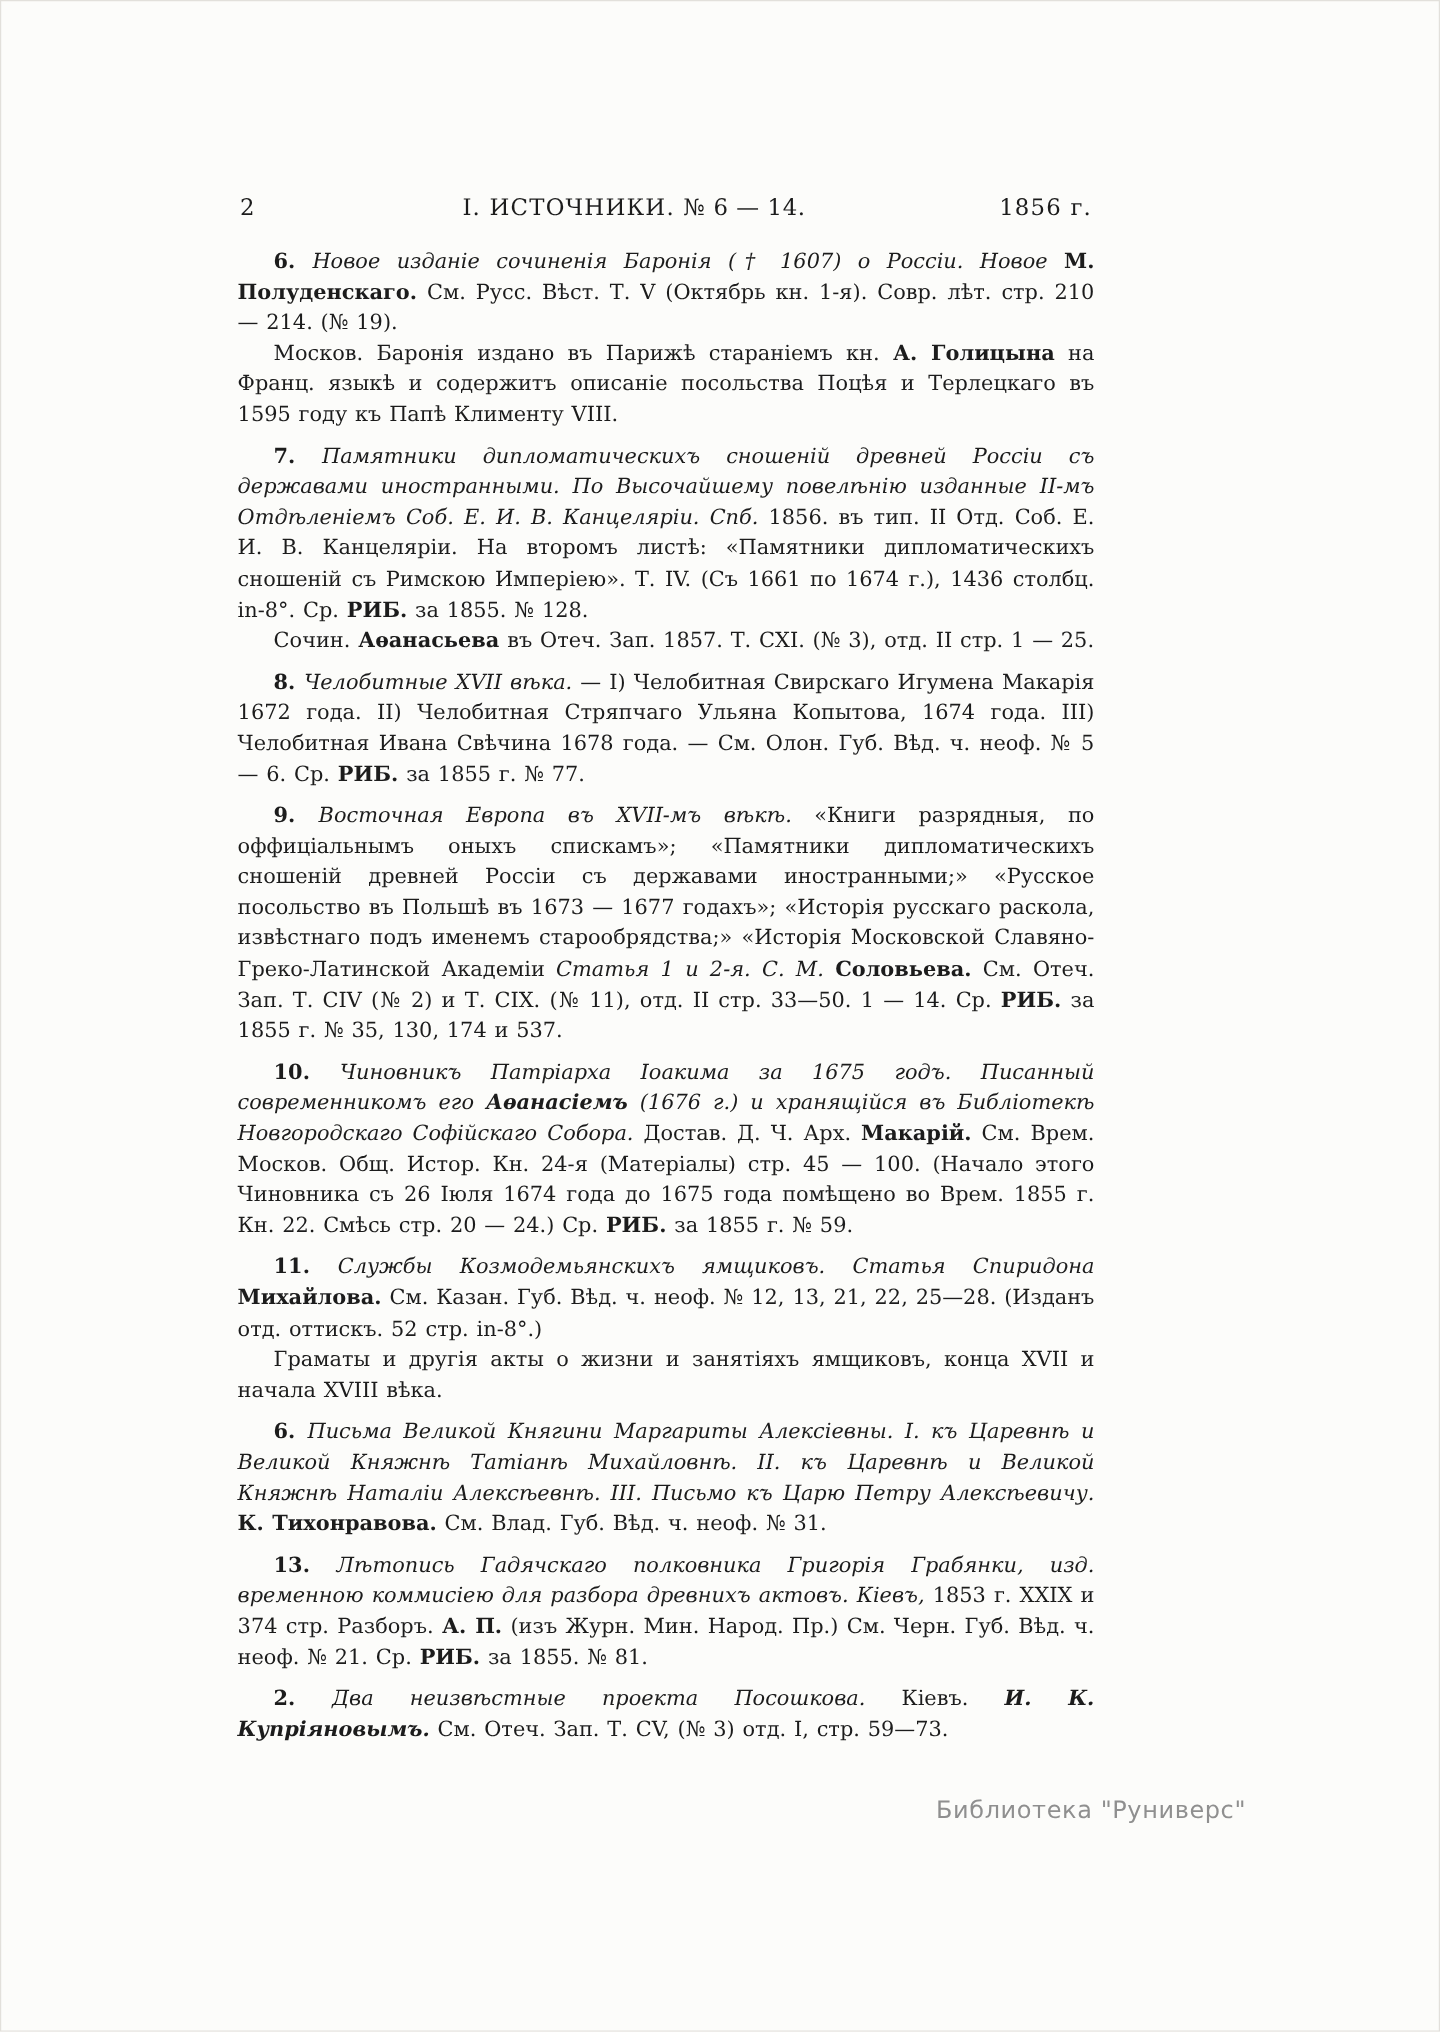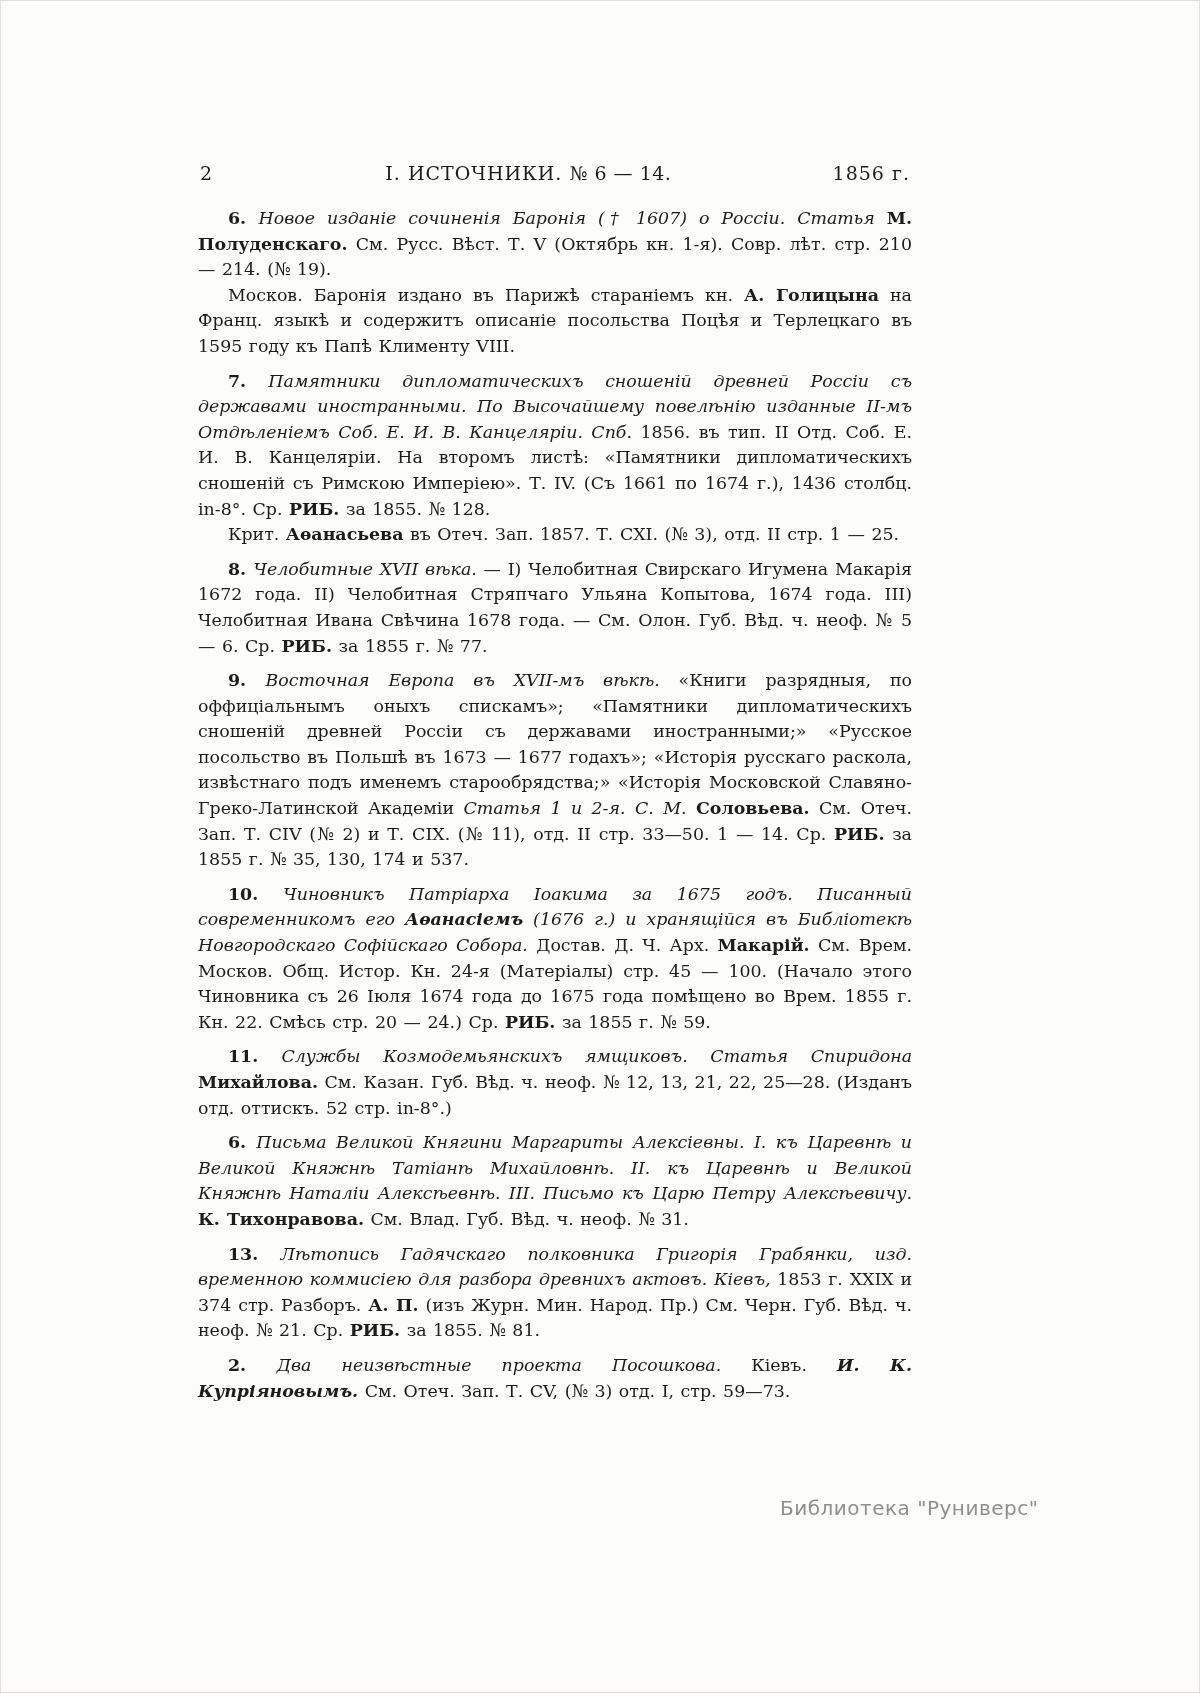--- a/index.html
+++ b/index.html
@@ -60,27 +60,28 @@
 <body>
 
 <div class="page">
   <div class="text-block">
     <div class="page-header">
       <span class="header-num">2</span>
       <span class="header-title"><span>І. ИСТОЧНИКИ.</span> <span class="range">№ 6 — 14.</span></span>
       <span class="header-year">1856 г.</span>
     </div>
     <div class="entries">
-        <p class="para entry-start"><span class="b">6. </span><span class="i">Новое изданіе сочиненія Баронія († 1607) о Россіи.</span><span class="i"> Статья </span><span class="b">М. Полуденскаго.</span><span> См. Русс. Вѣст. Т. V (Октябрь кн. 1-я). Совр. лѣт. стр. 210 — 214. (№ 19).</span></p>
+        <p class="para entry-start"><span class="b">6. </span><span class="i">Новое изданіе сочиненія Баронія († 1607) о Россіи.</span><span class="i"> Новое </span><span class="b">М. Полуденскаго.</span><span> См. Русс. Вѣст. Т. V (Октябрь кн. 1-я). Совр. лѣт. стр. 210 — 214. (№ 19).</span></p>
         <p class="para"><span>Москов. Баронія издано въ Парижѣ стараніемъ кн. </span><span class="b">А. Голицына</span><span> на Франц. языкѣ и содержитъ описаніе посольства Поцѣя и Терлецкаго въ 1595 году къ Папѣ Клименту VIII.</span></p>
         <p class="para entry-start"><span class="b">7. </span><span class="i">Памятники дипломатическихъ сношеній древней Россіи съ державами иностранными. По Высочайшему повелѣнію изданные ІІ-мъ Отдѣленіемъ Соб. Е. И. В. Канцеляріи. Спб.</span><span> 1856. въ тип. ІІ Отд. Соб. Е. И. В. Канцеляріи. На второмъ листѣ: «Памятники дипломатическихъ сношеній съ Римскою Имперіею». Т. IV. (Съ 1661 по 1674 г.), 1436 столбц. in-8°. Ср. </span><span class="b">РИБ.</span><span> за 1855. № 128.</span></p>
-        <p class="para"><span>Крит. </span><span class="b">Аѳанасьева</span><span> въ Отеч. Зап. 1857. Т. CXI. (№ 3), отд. II стр. 1 — 25.</span></p>
+        <p class="para"><span>Сочин. </span><span class="b">Аѳанасьева</span><span> въ Отеч. Зап. 1857. Т. CXI. (№ 3), отд. II стр. 1 — 25.</span></p>
         <p class="para entry-start"><span class="b">8. </span><span class="i">Челобитные XVII вѣка.</span><span> — I) Челобитная Свирскаго Игумена Макарія 1672 года. II) Челобитная Стряпчаго Ульяна Копытова, 1674 года. III) Челобитная Ивана Свѣчина 1678 года. — См. Олон. Губ. Вѣд. ч. неоф. № 5 — 6. Ср. </span><span class="b">РИБ.</span><span> за 1855 г. № 77.</span></p>
         <p class="para entry-start"><span class="b">9. </span><span class="i">Восточная Европа въ XVII-мъ вѣкѣ.</span><span> «Книги разрядныя, по оффиціальнымъ оныхъ спискамъ»; «Памятники дипломатическихъ сношеній древней Россіи съ державами иностранными;» «Русское посольство въ Польшѣ въ 1673 — 1677 годахъ»; «Исторія русскаго раскола, извѣстнаго подъ именемъ старообрядства;» «Исторія Московской Славяно-Греко-Латинской Академіи </span><span class="i">Статья 1 и 2-я. С. М. </span><span class="b">Соловьева.</span><span> См. Отеч. Зап. Т. CIV (№ 2) и Т. CIX. (№ 11), отд. II стр. 33—50. 1 — 14. Ср. </span><span class="b">РИБ.</span><span> за 1855 г. № 35, 130, 174 и 537.</span></p>
         <p class="para entry-start"><span class="b">10. </span><span class="i">Чиновникъ Патріарха Іоакима за 1675 годъ. Писанный современникомъ его </span><span class="b i">Аѳанасіемъ</span><span class="i"> (1676 г.) и хранящійся въ Библіотекѣ Новгородскаго Софійскаго Собора.</span><span> Достав. Д. Ч. Арх. </span><span class="b">Макарій.</span><span> См. Врем. Москов. Общ. Истор. Кн. 24-я (Матеріалы) стр. 45 — 100. (Начало этого Чиновника съ 26 Іюля 1674 года до 1675 года помѣщено во Врем. 1855 г. Кн. 22. Смѣсь стр. 20 — 24.) Ср. </span><span class="b">РИБ.</span><span> за 1855 г. № 59.</span></p>
         <p class="para entry-start"><span class="b">11. </span><span class="i">Службы Козмодемьянскихъ ямщиковъ. Статья Спиридона </span><span class="b">Михайлова.</span><span> См. Казан. Губ. Вѣд. ч. неоф. № 12, 13, 21, 22, 25—28. (Изданъ отд. оттискъ. 52 стр. in-8°.)</span></p>
+        <p class="para"><span>Граматы и другія акты о жизни и занятіяхъ ямщиковъ, конца XVII и начала XVIII вѣка.</span></p>
         <p class="para entry-start"><span class="b">6. </span><span class="i">Письма Великой Княгини Маргариты Алексіевны. I. къ Царевнѣ и Великой Княжнѣ Татіанѣ Михайловнѣ. II. къ Царевнѣ и Великой Княжнѣ Наталіи Алексѣевнѣ. III. Письмо къ Царю Петру Алексѣевичу.</span><span class="b"> К. Тихонравова.</span><span> См. Влад. Губ. Вѣд. ч. неоф. № 31.</span></p>
         <p class="para entry-start"><span class="b">13. </span><span class="i">Лѣтопись Гадячскаго полковника Григорія Грабянки, изд. временною коммисіею для разбора древнихъ актовъ. Кіевъ,</span><span> 1853 г. XXIX и 374 стр. Разборъ. </span><span class="b">А. П.</span><span> (изъ Журн. Мин. Народ. Пр.) См. Черн. Губ. Вѣд. ч. неоф. № 21. Ср. </span><span class="b">РИБ.</span><span> за 1855. № 81.</span></p>
         <p class="para entry-start"><span class="b">2. </span><span class="i">Два неизвѣстные проекта Посошкова.</span><span> Кіевъ. </span><span class="b i">И. К. Купріяновымъ.</span><span> См. Отеч. Зап. Т. CV, (№ 3) отд. I, стр. 59—73.</span></p>
       </div>
   </div>
   <div class="watermark">Библиотека "Руниверс"</div>
 </div>
 
 </body></html>

